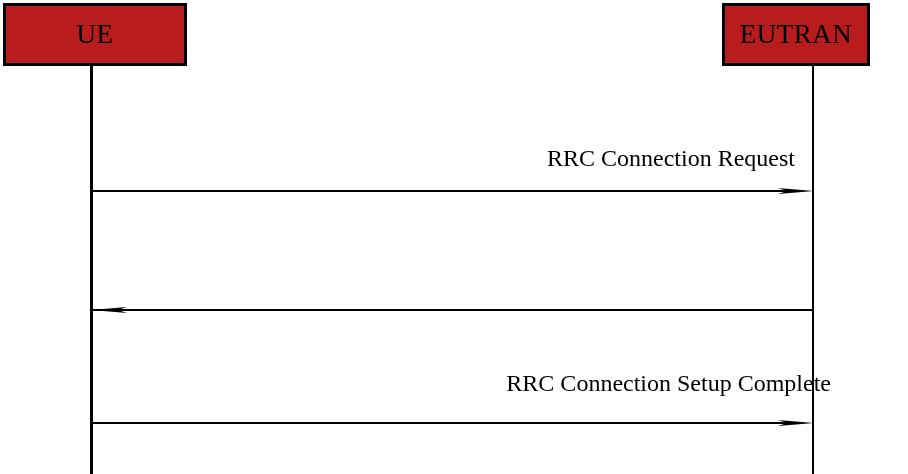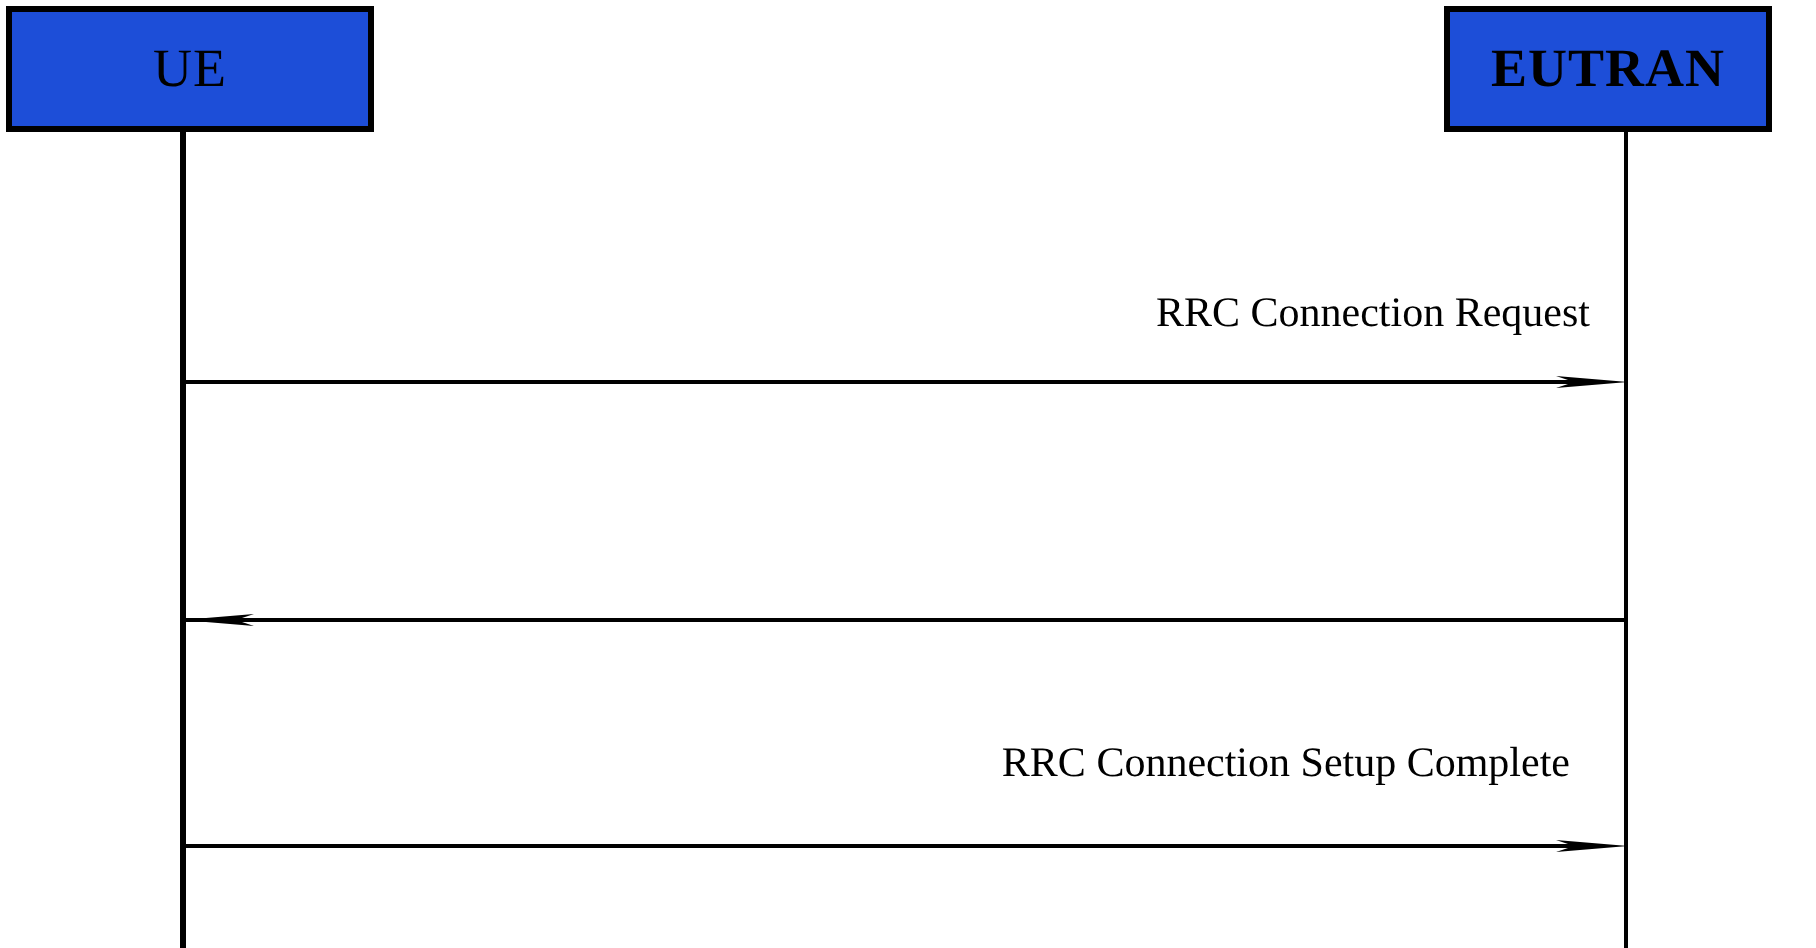--- a/index.html
+++ b/index.html
@@ -17,21 +17,21 @@
     width: 908px;
     height: 474px;
     background: #ffffff;
     overflow: hidden;
   }
   
   .participant-box {
     position: absolute;
     box-sizing: border-box;
     border: 3px solid #000000;
-    background: #1d4ed8;
+    background: #b91c1c;
     display: flex;
     align-items: center;
     justify-content: center;
   }
   .participant-label {
     font-family: "Liberation Serif", "DejaVu Serif", serif;
     font-size: 27px;
     line-height: 1;
     color: #000000;
     letter-spacing: 0.5px;
@@ -39,23 +39,22 @@
   }
   #participant-box-ue {
     left: 3px;
     top: 3px;
     width: 184px;
     height: 63px;
   }
   #participant-box-eutran {
     left: 722px;
     top: 3px;
-    width: 164px;
+    width: 148px;
     height: 63px;
-    font-weight: bold;
   }
   
   .lifeline {
     position: absolute;
     background: #000000;
   }
   #lifeline-ue {
     left: 90px;
     top: 66px;
     width: 3px;
@@ -86,21 +85,21 @@
     width: 0;
     height: 0;
   }
   .arrowhead svg {
     display: block;
     overflow: visible;
   }
   .message-label {
     position: absolute;
     font-family: "Liberation Serif", "DejaVu Serif", serif;
-    font-size: 21px;
+    font-size: 24px;
     line-height: 1;
     color: #000000;
     white-space: nowrap;
   }
   .label-right-aligned {
     transform: translateX(-100%);
   }
 </style>
 </head>
 <body>
@@ -138,15 +137,15 @@
   </div>
 
   <div class="message" style="top:422px;">
     <div class="message-line" style="left:91px; width:711px;"></div>
     <div class="arrowhead" style="left:778px;">
       <svg width="36" height="14" viewBox="0 0 36 14">
         <path d="M 0 4 L 36 7 L 0 10 L 9 7 Z" fill="#000000"></path>
       </svg>
     </div>
   </div>
-  <div class="message-label label-right-aligned" style="left:785px; top:371px;">RRC Connection Setup Complete</div>
+  <div class="message-label label-right-aligned" style="left:831px; top:371px;">RRC Connection Setup Complete</div>
 
 </div>
 
 </body></html>

